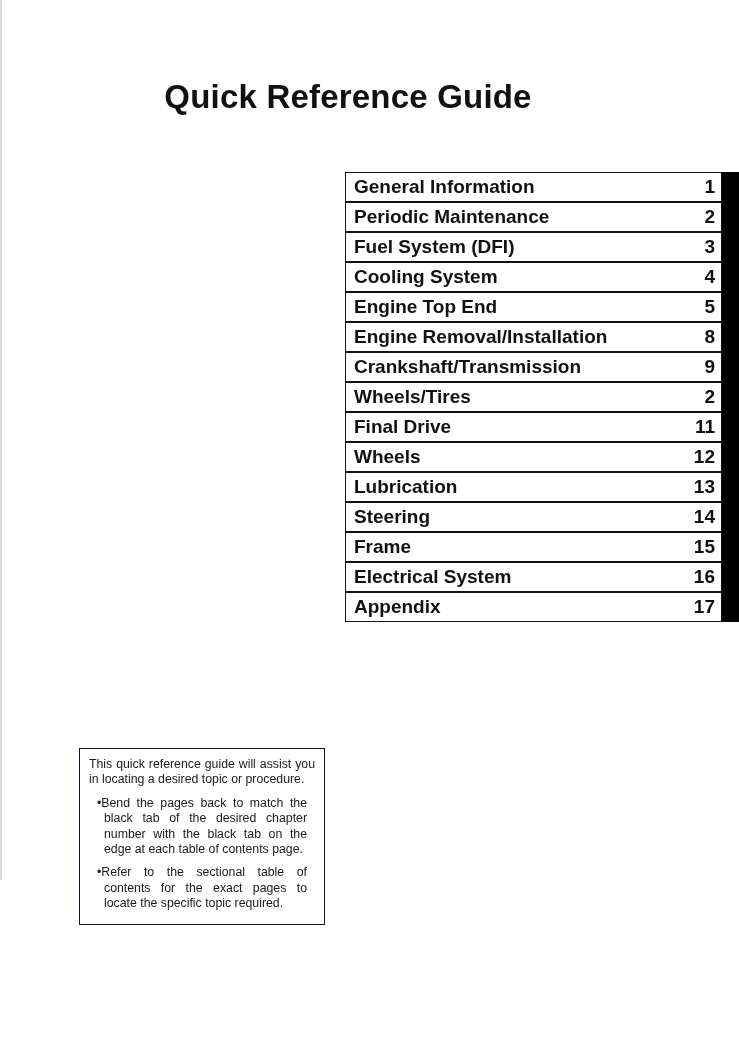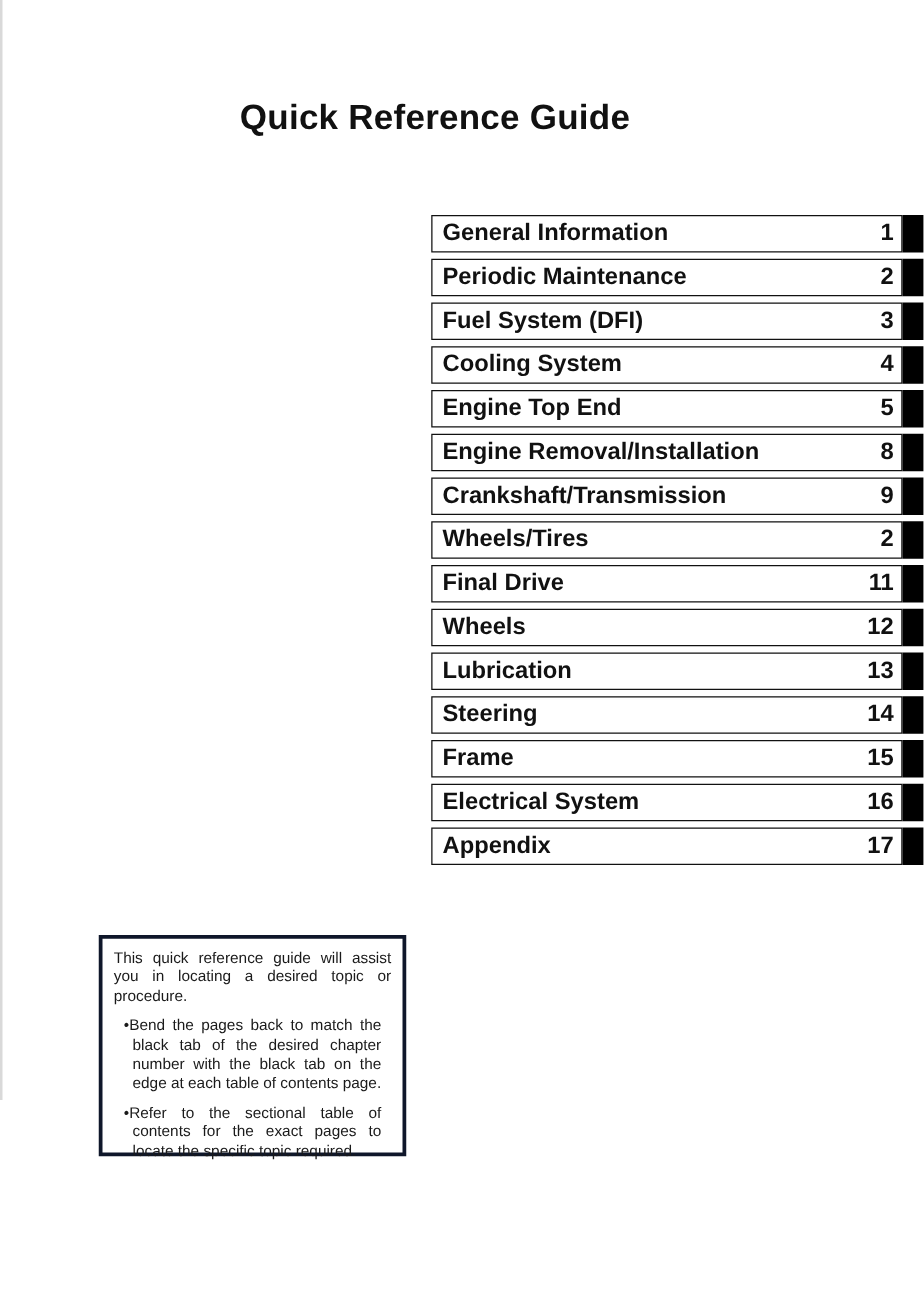--- a/index.html
+++ b/index.html
@@ -31,38 +31,37 @@
     height: 880px;
     background: #d9d9d9;
   }
 
   #page-title {
     position: absolute;
     left: 0;
     top: 78px;
     width: 696px;
     text-align: center;
-    font-size: 28px;
+    font-size: 33px;
     font-weight: bold;
     letter-spacing: 0.2px;
     color: #111111;
   }
 
   
   #chapter-index {
     position: absolute;
     left: 345px;
     top: 172px;
     width: 394px;
   }
 
   .chapter-row {
     position: relative;
     height: 30px;
-    margin-bottom: 5px;
   }
 
   .chapter-row:last-child {
     margin-bottom: 0;
   }
 
   
   .chapter-box {
     position: absolute;
     left: 0;
@@ -108,21 +107,21 @@
   }
 
   
   #note-box {
     position: absolute;
     left: 79px;
     top: 748px;
     width: 246px;
     height: 177px;
     box-sizing: border-box;
-    border: 3px solid #0f172a;
+    border: 1px solid #0f172a;
     background: #ffffff;
     padding: 8px 9px 8px 9px;
   }
 
   .note-paragraph {
     font-size: 12.3px;
     line-height: 15.4px;
     text-align: justify;
     text-justify: inter-word;
     color: #1a1a1a;

